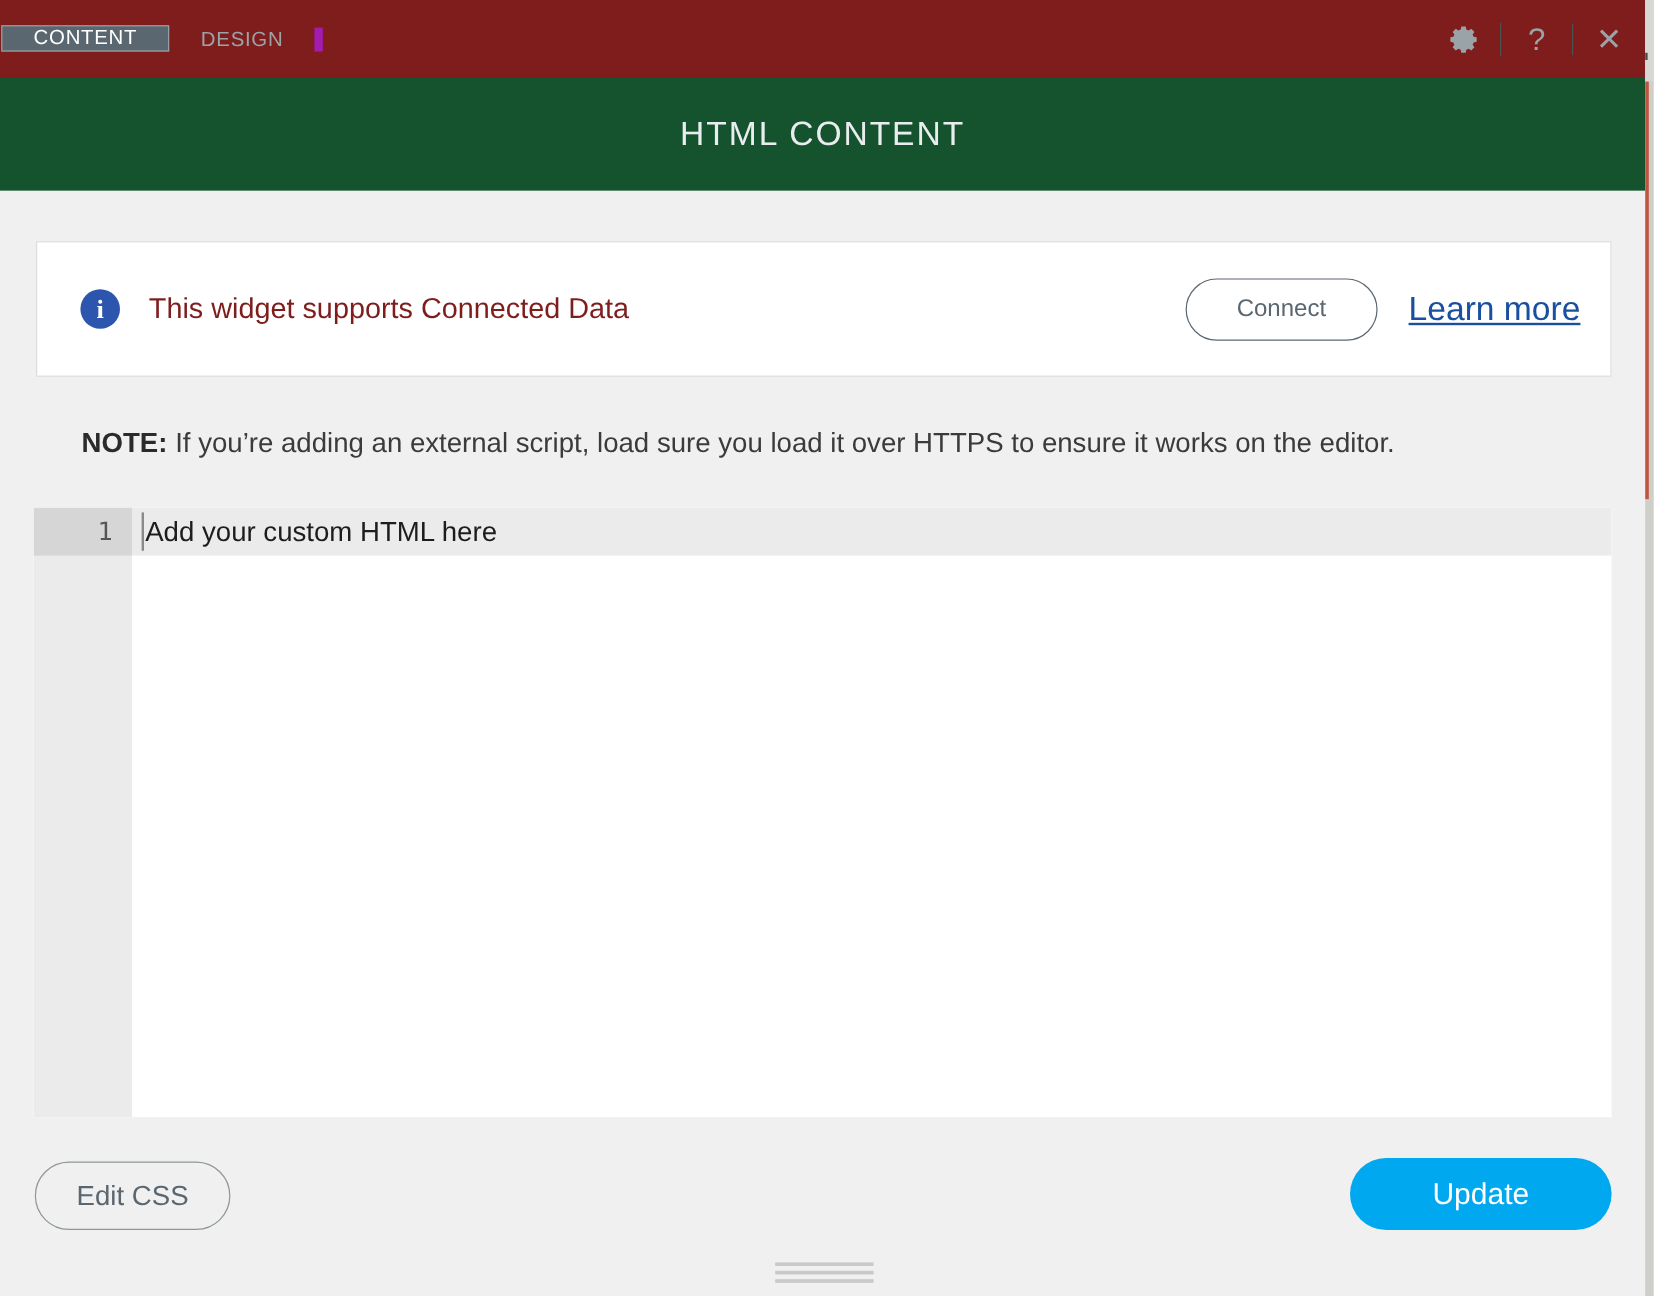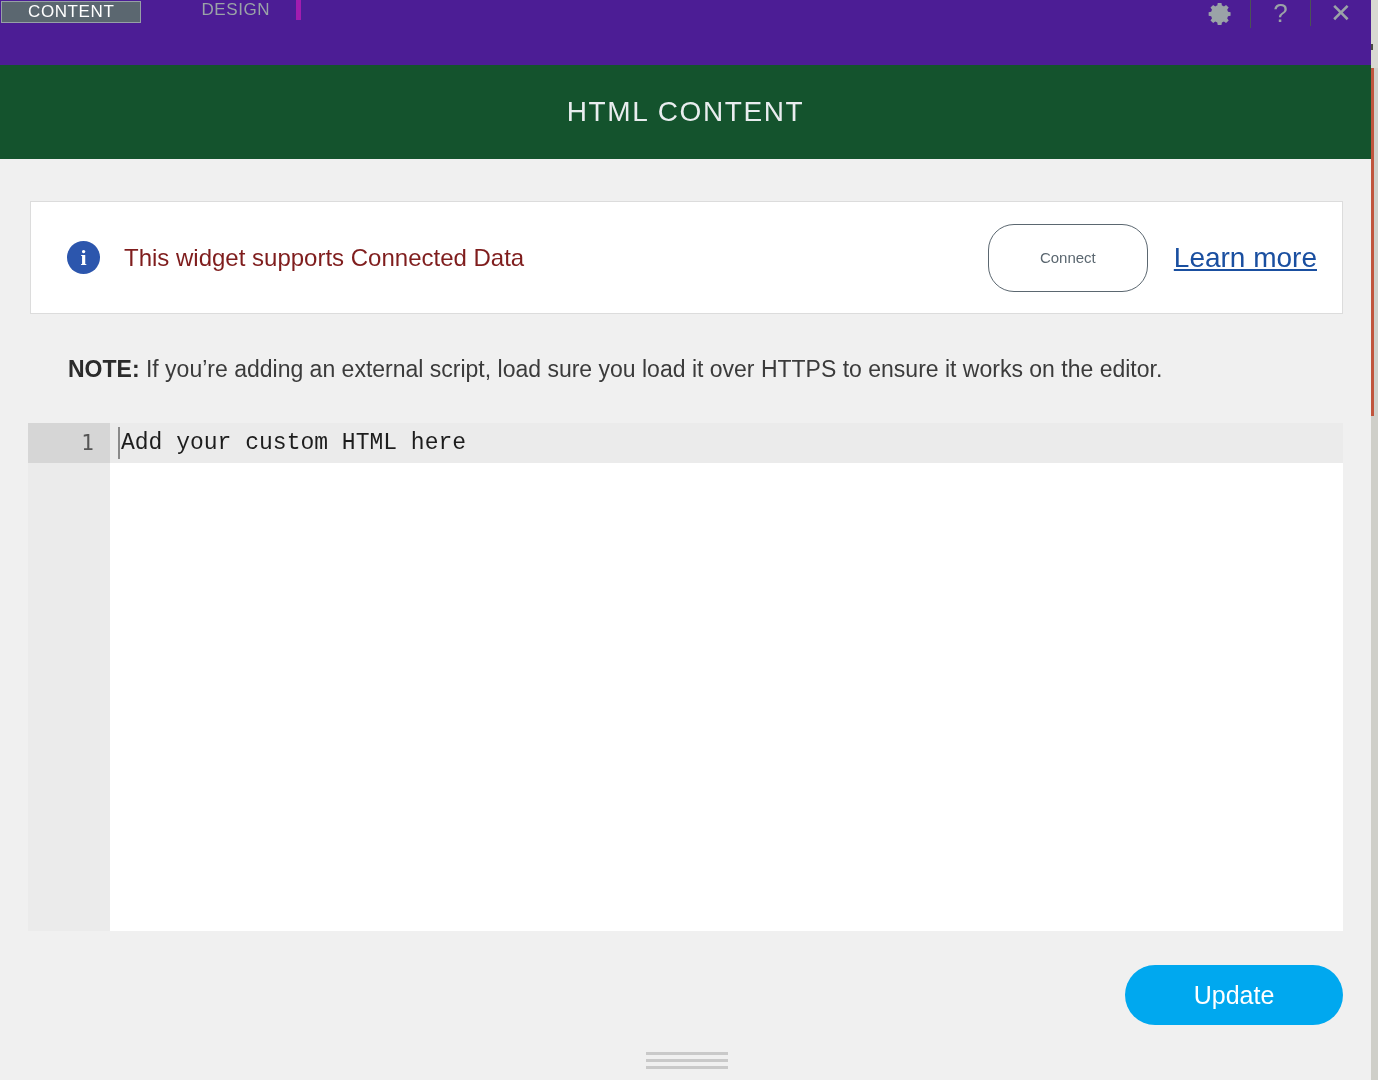--- a/index.html
+++ b/index.html
@@ -49,37 +49,36 @@
     width: 1371px;
     height: 1080px;
     background: #f0f0f0;
     overflow: hidden;
   }
 
   
   #tabbar {
     position: relative;
     height: 65px;
-    background: #4c1d95;
-    display: flex;
-    align-items: flex-start;
+    background: #7f1d1d;
+    display: flex;
+    align-items: center;
   }
   .tab {
     display: flex;
     align-items: center;
     justify-content: center;
     padding: 0 26px;
     font-size: 17px;
     letter-spacing: 0.6px;
     color: #9aa3a7;
-    border-right: 5px solid #a21caf;
+    border-right: 7px solid #a21caf;
     box-sizing: border-box;
     cursor: pointer;
     user-select: none;
-    margin-left: 34px;
   }
   .tab.active {
     background: #5b6770;
     color: #ffffff;
     border: 1px solid #96a0a6;
     margin: 1px 0 2px 1px;
   }
   #tab-spacer {
     flex: 1;
     border-right: 1px solid #4b5256;
@@ -160,26 +159,26 @@
     font-weight: 300;
   }
   #notice-actions {
     margin-left: auto;
     display: flex;
     align-items: center;
     gap: 26px;
   }
   #connect-btn {
     min-width: 160px;
-    height: 68px;
+    height: 52px;
     border: 1px solid #5b6770;
     border-radius: 26px;
     background: transparent;
     color: #5b6770;
-    font-size: 15px;
+    font-size: 20px;
     font-family: "Liberation Sans", sans-serif;
     cursor: pointer;
     padding: 0 28px;
   }
   #learn-more {
     font-size: 28px;
     color: #1a4fa0;
     text-decoration: underline;
     cursor: pointer;
     text-align: center;
@@ -238,21 +237,21 @@
     padding-left: 8px;
     box-sizing: border-box;
   }
   #caret {
     width: 2px;
     height: 32px;
     background: #8a8a8a;
     flex: none;
   }
   #code-text {
-    font-family: Liberation Mono, monospace;
+    font-family: Liberation Sans, sans-serif;
     font-size: 23px;
     color: #1d1d1d;
     white-space: pre;
     margin-left: 1px;
   }
 
   
   #edit-css-btn {
     position: absolute;
     left: 29px; top: 809px;
@@ -358,20 +357,21 @@
         <div class="ln">1</div>
       </div>
       <div id="code-area">
         <div id="active-line">
           <div id="caret"></div>
           <div id="code-text">Add your custom HTML here</div>
         </div>
       </div>
     </div>
 
+    <button id="edit-css-btn">Edit CSS</button>
     <button id="update-btn">Update</button>
 
   </div>
 </div>
 
 <div id="drag-handle">
   <i></i>
   <i></i>
   <i></i>
 </div>

